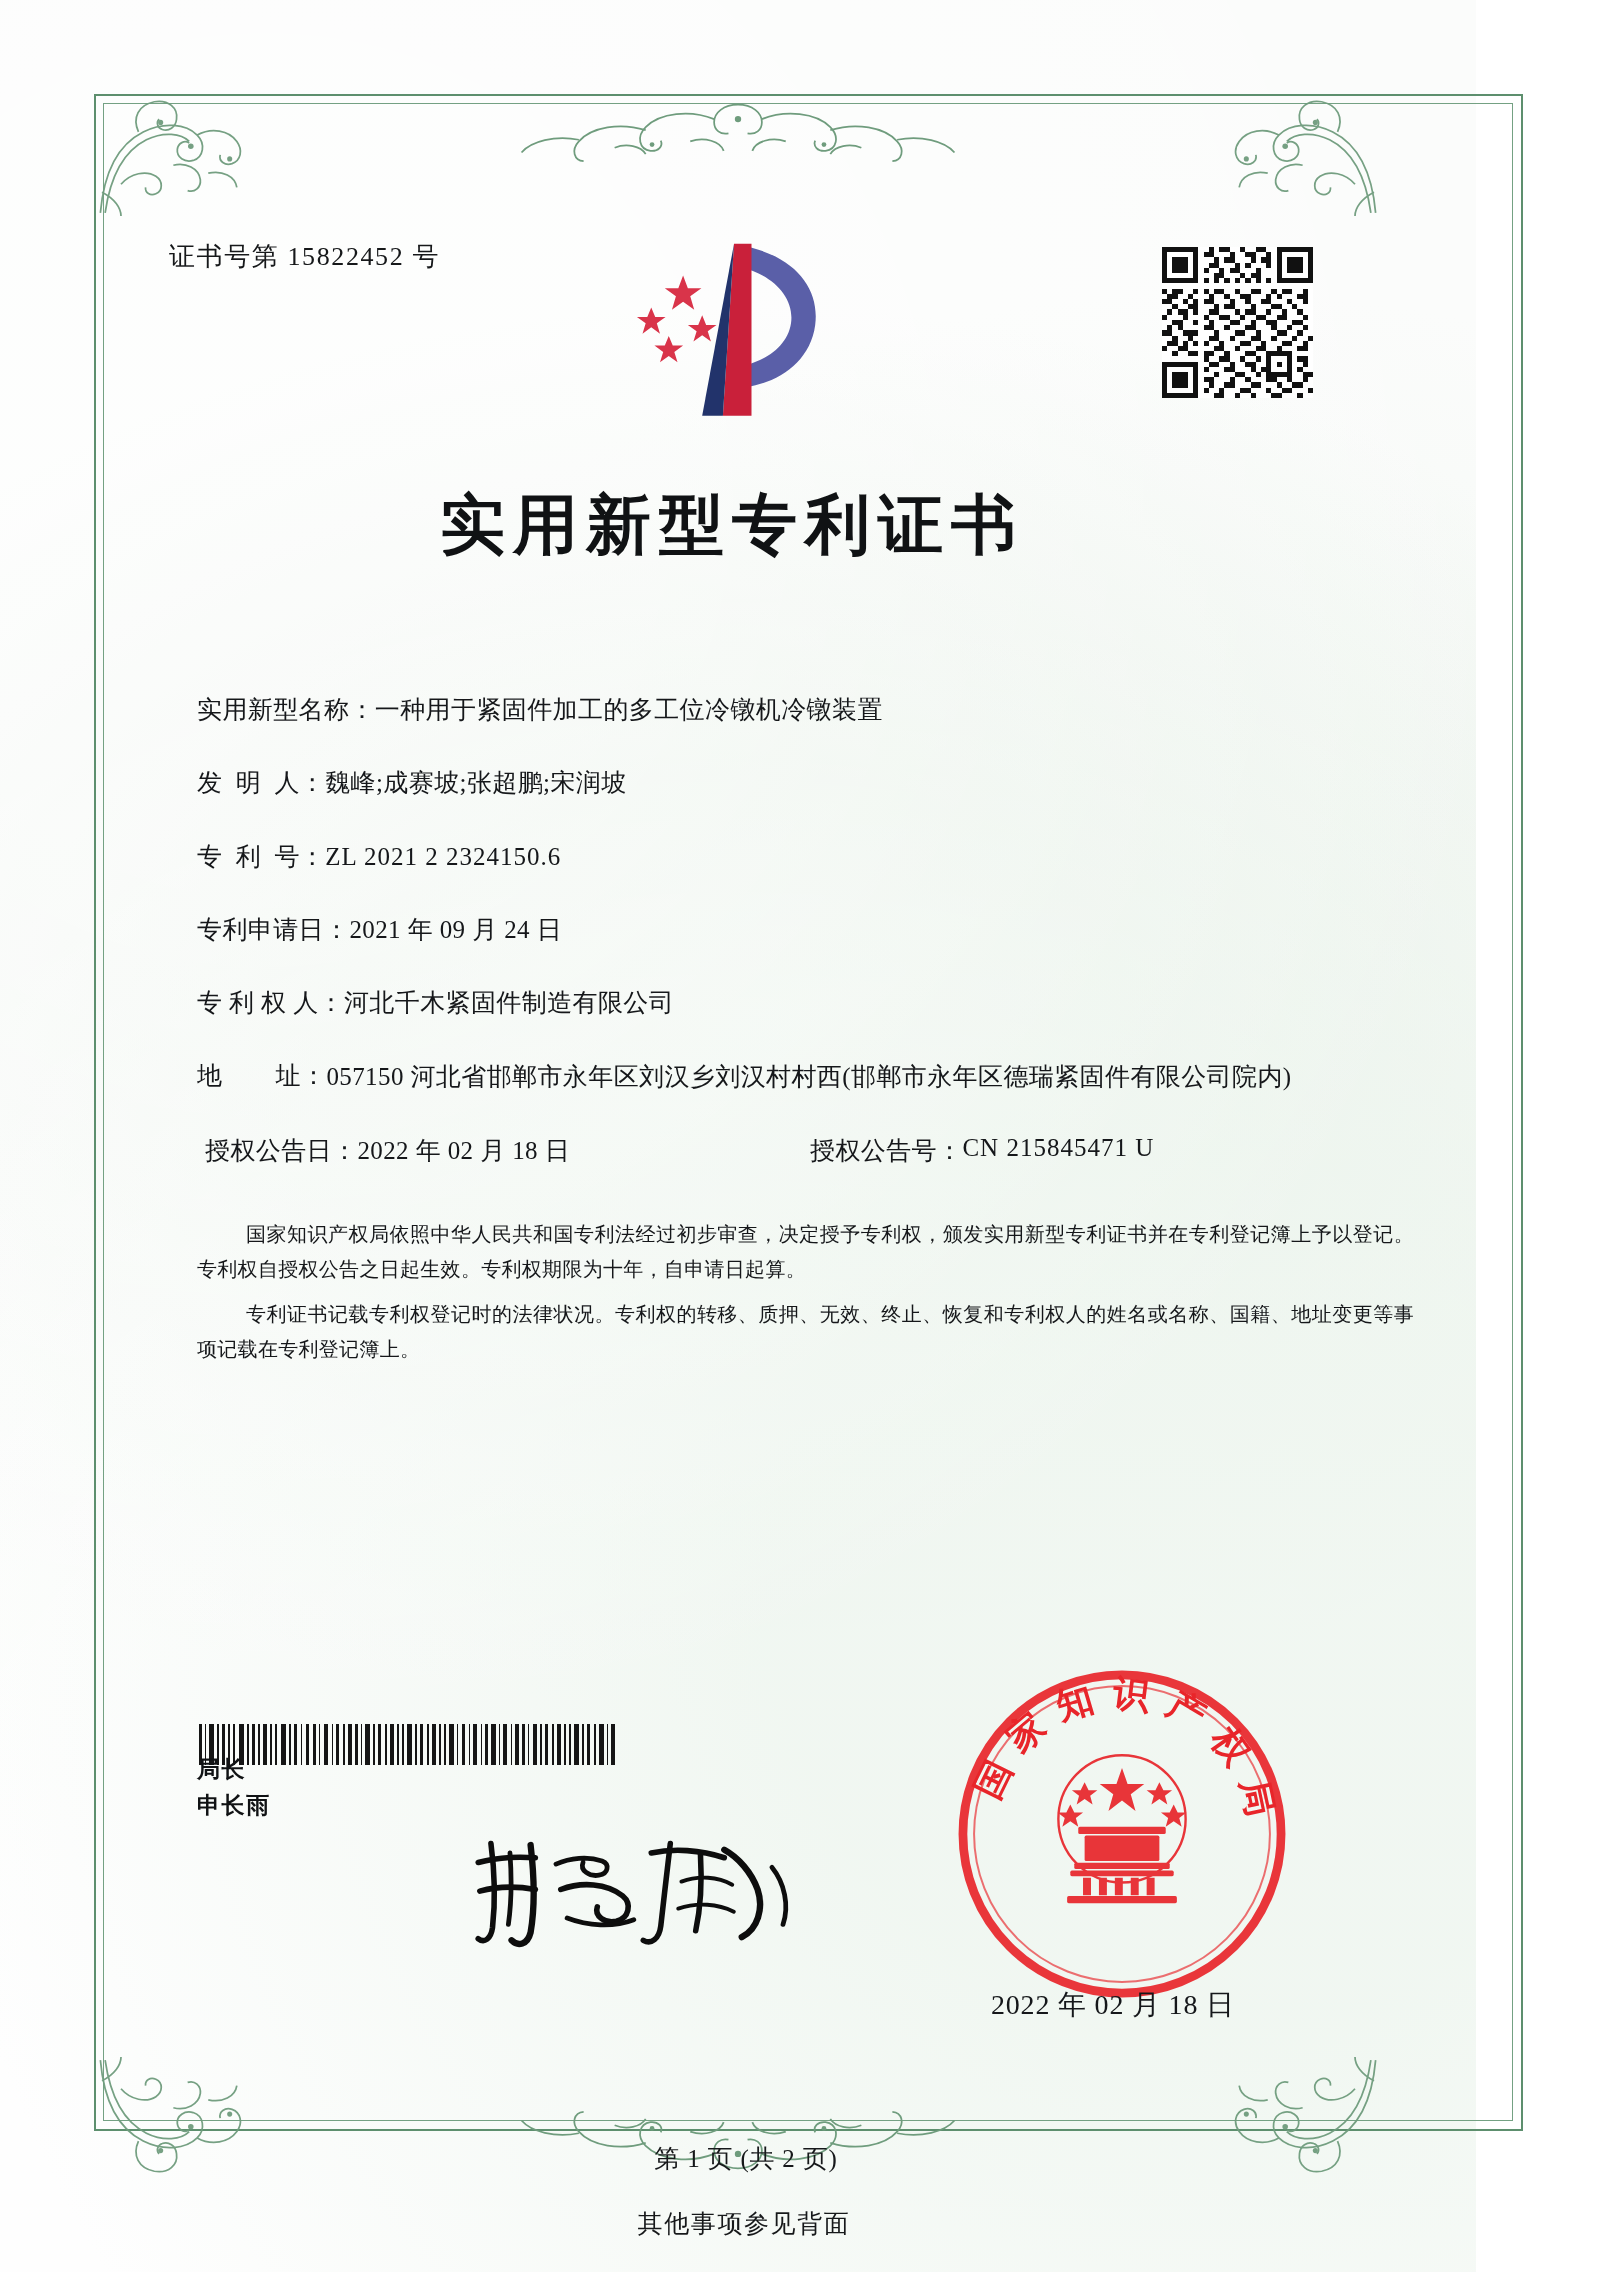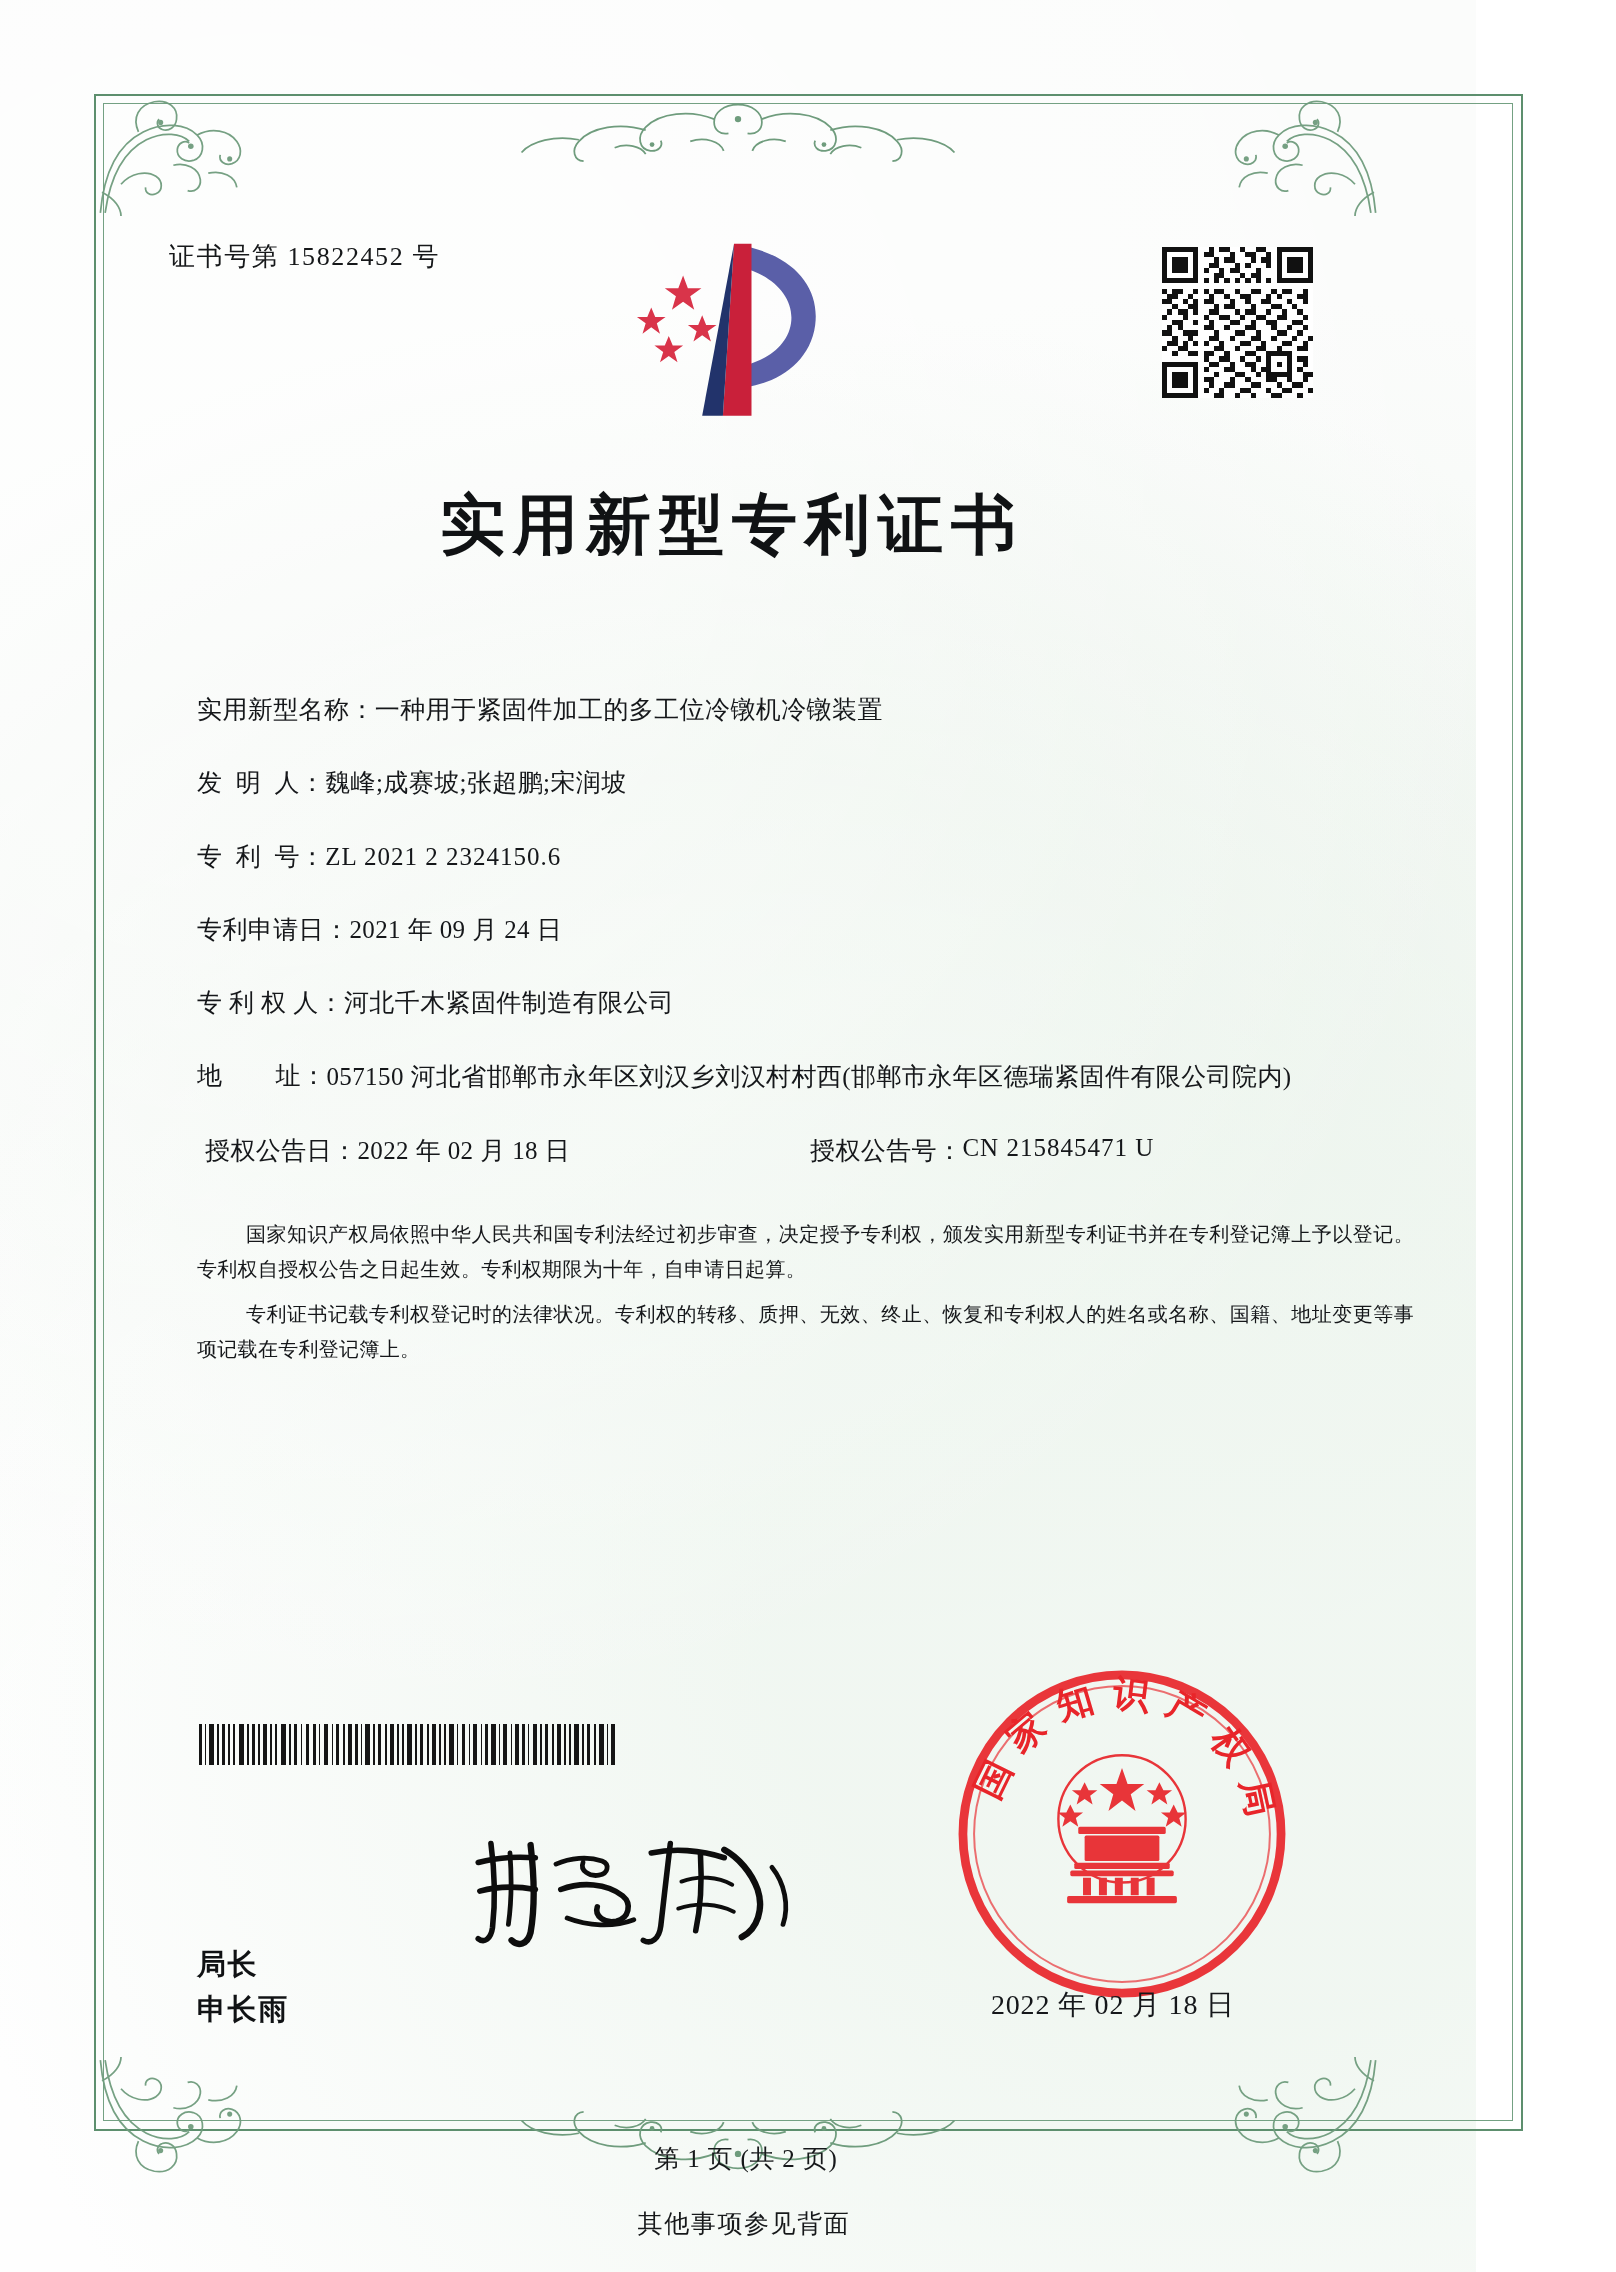--- a/index.html
+++ b/index.html
@@ -193,22 +193,22 @@
     left: 197px;
     top: 1724px;
     width: 422px;
     height: 41px;
   }
 
   
   .sig-block {
     position: absolute;
     left: 197px;
-    top: 1942px;
-    font-size: 29px;
+    top: 1752px;
+    font-size: 23px;
     line-height: 1.55;
     color: #101214;
     letter-spacing: 1.6px;
     font-weight: 600;
   }
   .signature-script {
     position: absolute;
     left: 462px;
     top: 1826px;
     width: 342px;

